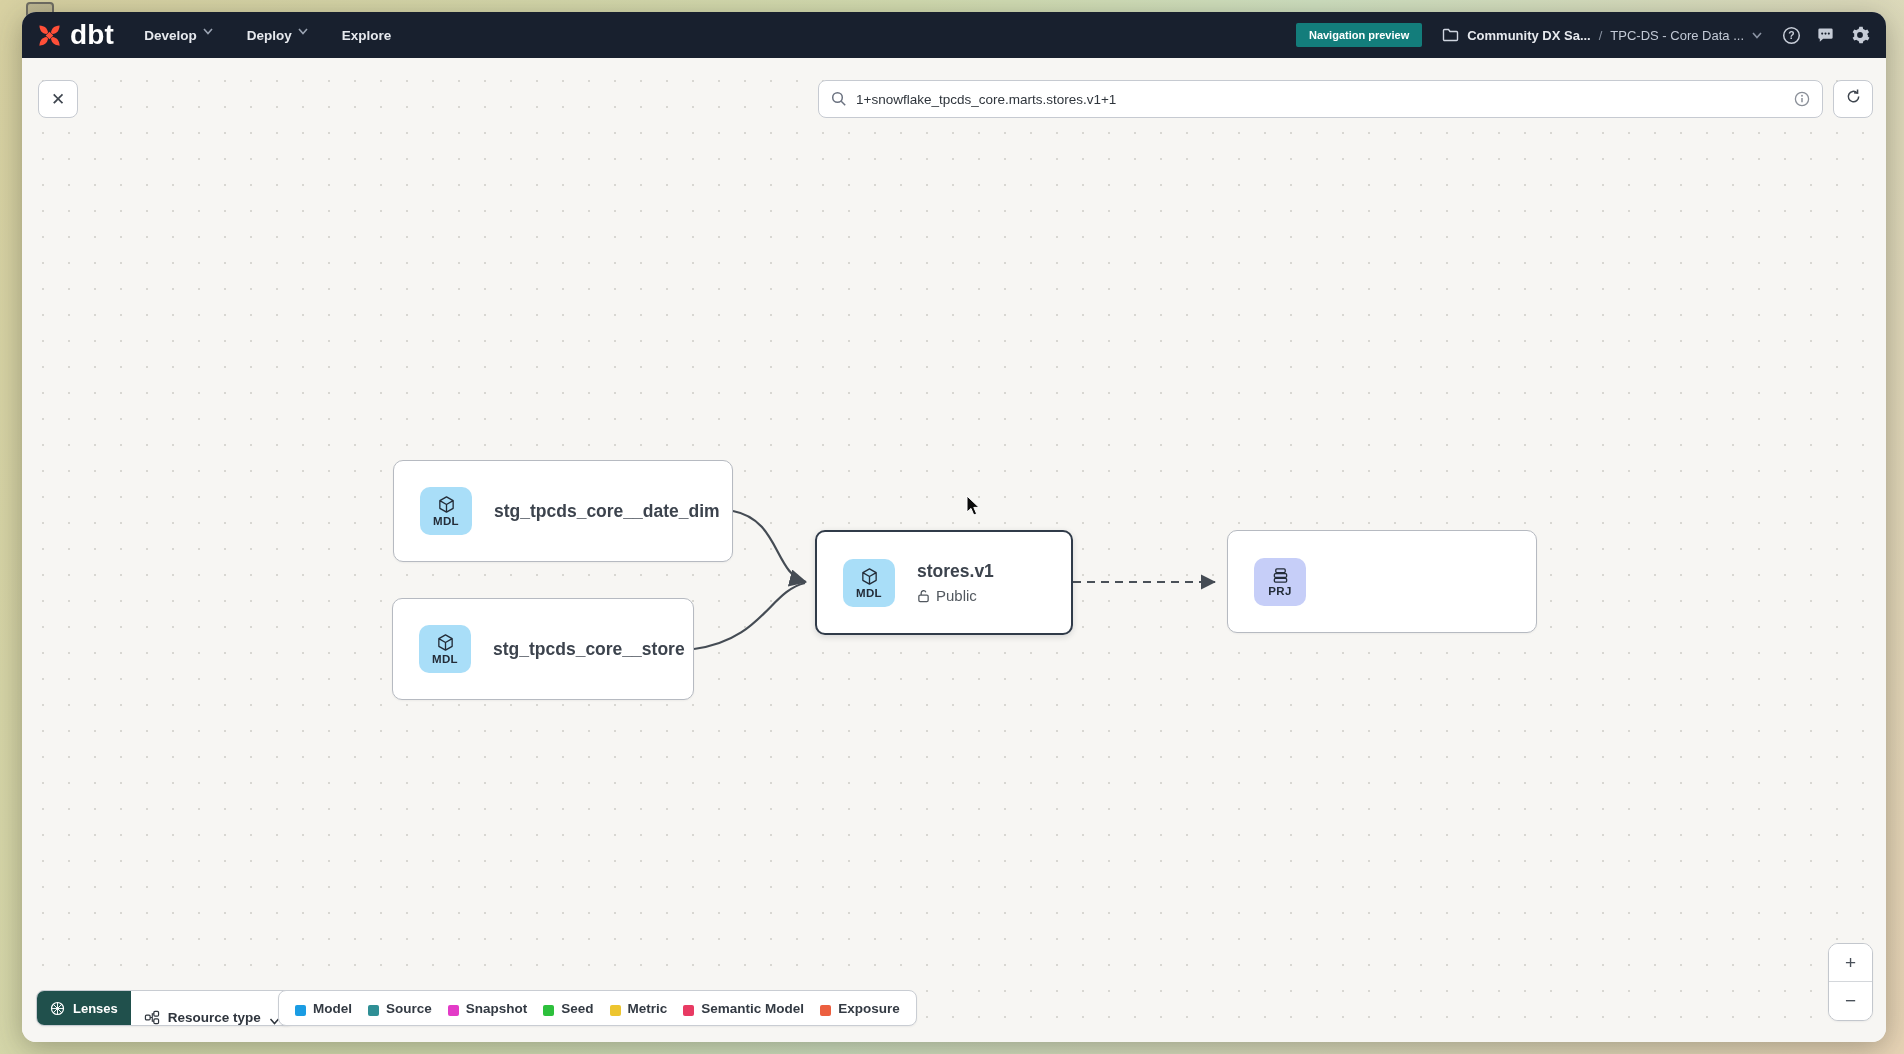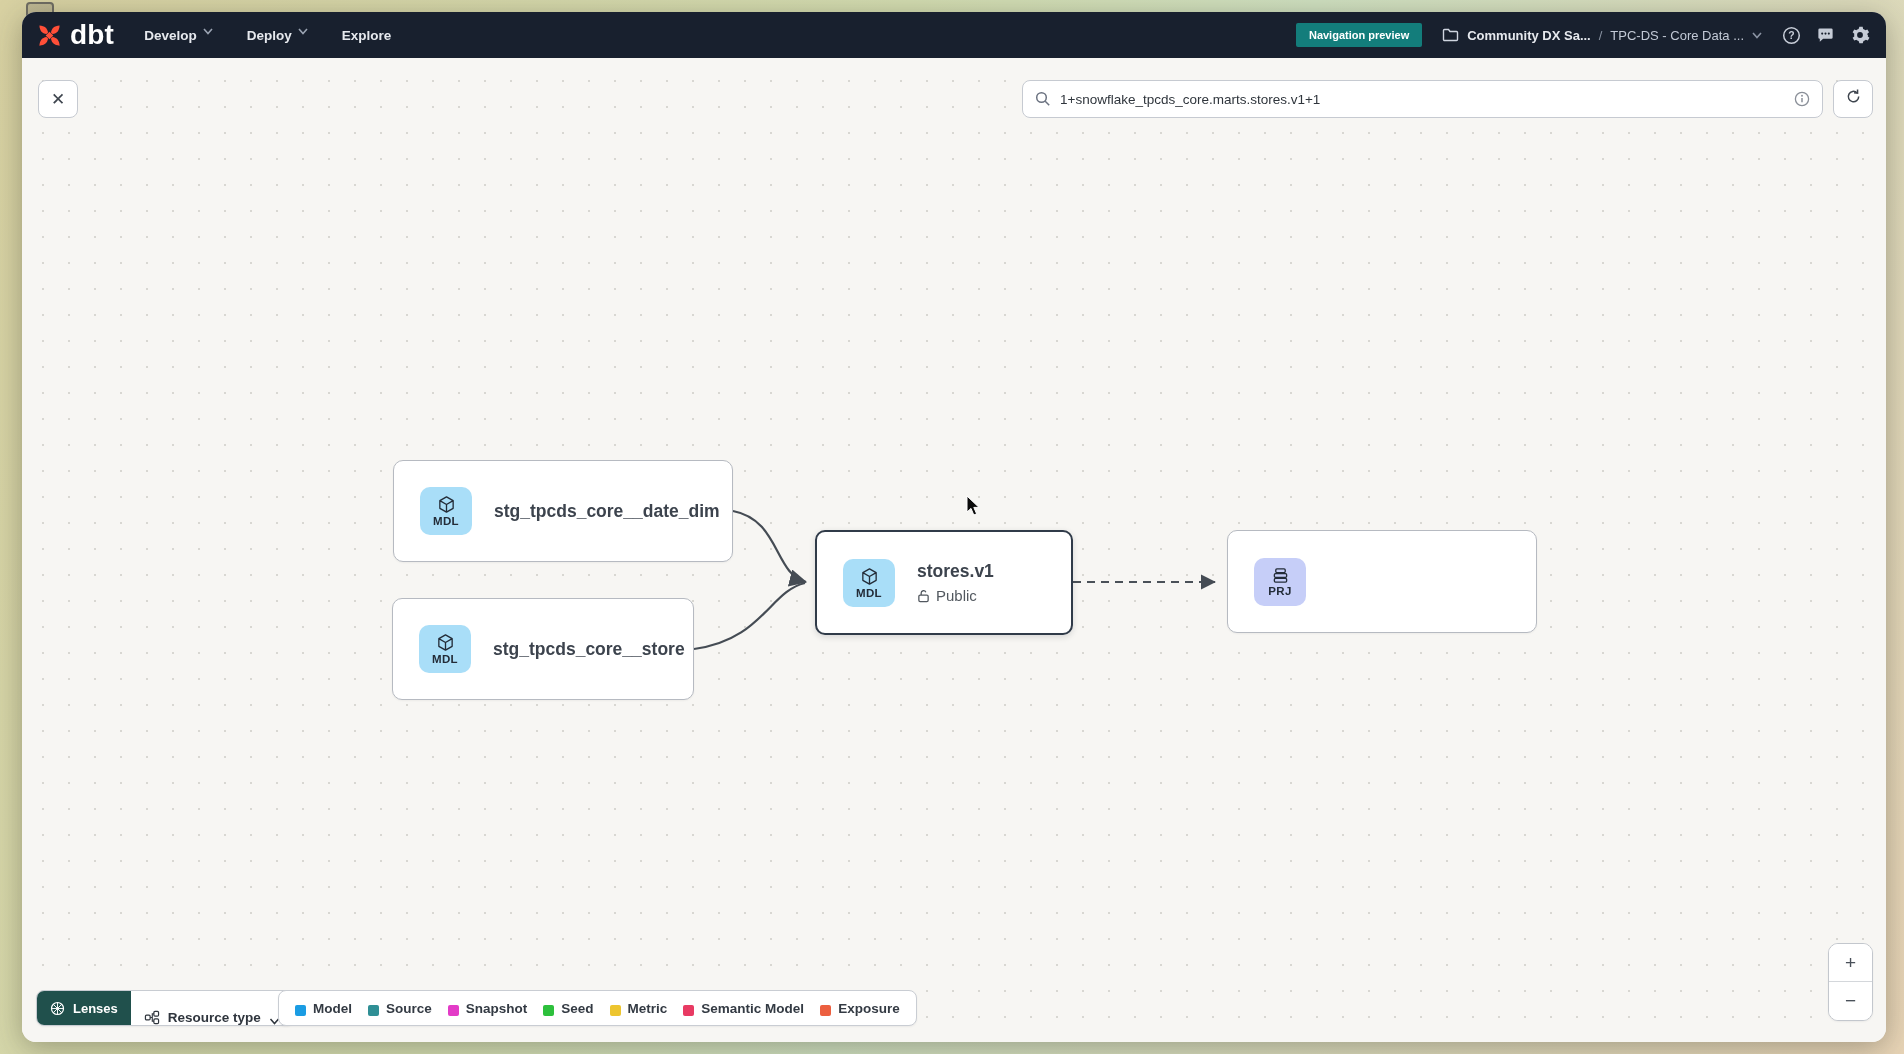--- a/index.html
+++ b/index.html
@@ -54,21 +54,21 @@
     display:flex; align-items:center; justify-content:center; color:#3e454e; cursor:pointer;
     font-size:17px;
   }
   .crumb-chip {
     height:38px; background:#fff; border:1px solid #c6cad1; border-radius:8px;
     display:flex; align-items:center; padding:0 15px; font-size:12.5px; font-weight:700;
     color:#3e454e; white-space:nowrap; cursor:pointer;
   }
   .toolbar-spacer { flex:1; }
   .search-bar {
-    width:801px; height:38px; background:#fff; border:1px solid #c6cad1; border-radius:8px;
+    width:1005px; height:38px; background:#fff; border:1px solid #c6cad1; border-radius:8px;
     display:flex; align-items:center; padding:4px 12px; gap:9px;
   }
   .search-bar input {
     flex:1; border:none; outline:none; font-family:"Liberation Sans", sans-serif;
     font-size:13.5px; color:#2f353c; background:transparent;
   }
   .icon-muted { color:#6b7280; display:flex; align-items:center; }
 
   
   .node {

